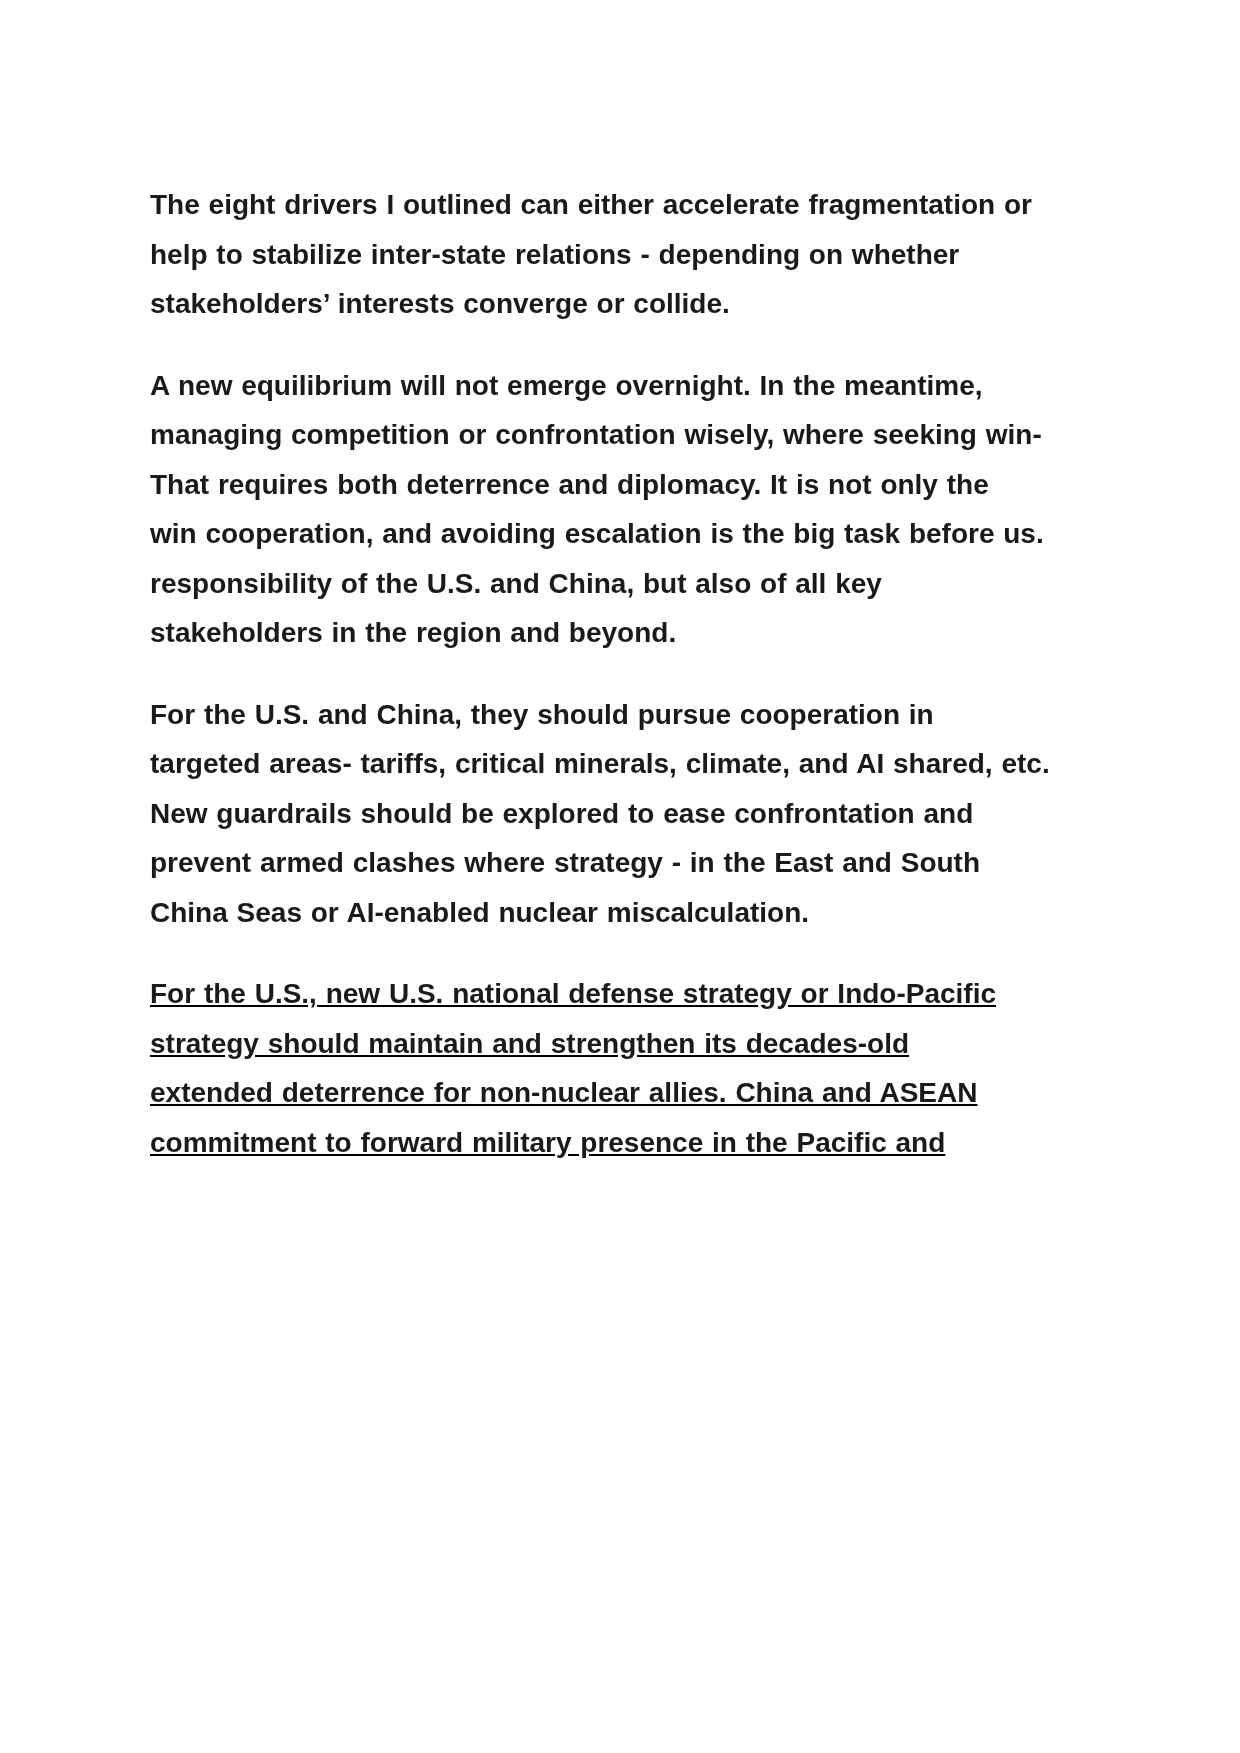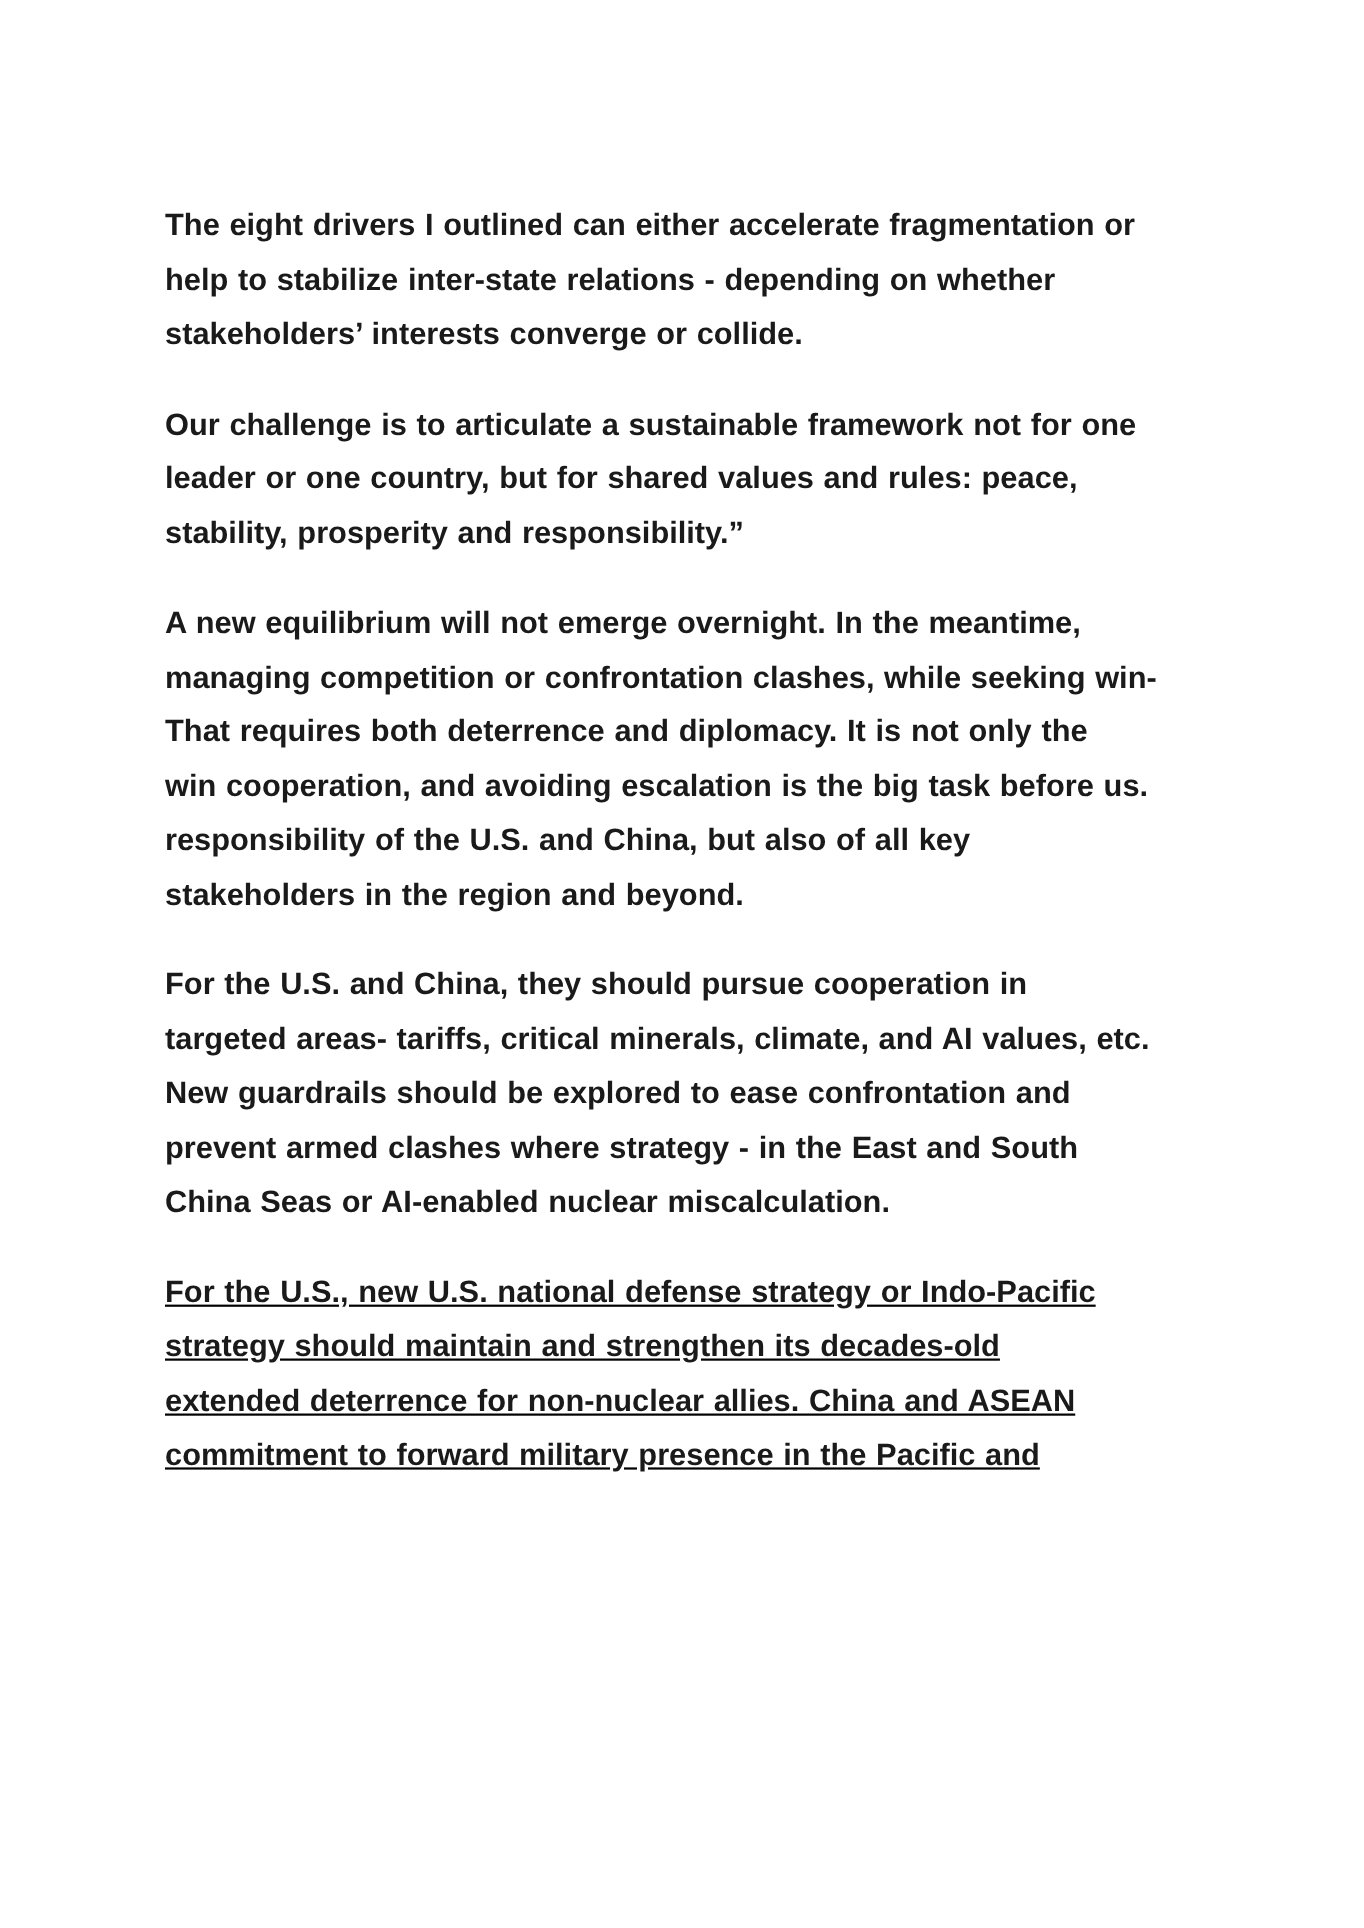--- a/index.html
+++ b/index.html
@@ -41,39 +41,34 @@
 <body>
 
 <div class="page">
 
   <div class="para">
     <div class="line">The eight drivers I outlined can either accelerate fragmentation or</div>
     <div class="line">help to stabilize inter-state relations - depending on whether</div>
     <div class="line">stakeholders’ interests converge or collide.</div>
   </div>
 
-  <div class="para">
-    <div class="line">Our challenge is to articulate a sustainable framework not for one</div>
-    <div class="line">leader or one country, but for shared values and rules: peace,</div>
-    <div class="line">stability, prosperity and responsibility.”</div>
-  </div>
 
   <div class="para">
     <div class="line">A new equilibrium will not emerge overnight. In the meantime,</div>
-    <div class="line">managing competition or confrontation clashes, while seeking win-</div>
+    <div class="line">managing competition or confrontation wisely, where seeking win-</div>
     <div class="line">That requires both deterrence and diplomacy. It is not only the</div>
     <div class="line">win cooperation, and avoiding escalation is the big task before us.</div>
     <div class="line">responsibility of the U.S. and China, but also of all key</div>
     <div class="line">stakeholders in the region and beyond.</div>
   </div>
 
 
   <div class="para">
     <div class="line">For the U.S. and China, they should pursue cooperation in</div>
-    <div class="line">targeted areas- tariffs, critical minerals, climate, and AI values, etc.</div>
+    <div class="line">targeted areas- tariffs, critical minerals, climate, and AI shared, etc.</div>
     <div class="line">New guardrails should be explored to ease confrontation and</div>
     <div class="line">prevent armed clashes where strategy - in the East and South</div>
     <div class="line">China Seas or AI-enabled nuclear miscalculation.</div>
   </div>
 
 
   <div class="para">
     <div class="line">For the U.S., new U.S. national defense strategy or Indo-Pacific</div>
     <div class="line">strategy should maintain and strengthen its decades-old</div>
     <div class="line">extended deterrence for non-nuclear allies. China and ASEAN</div>

